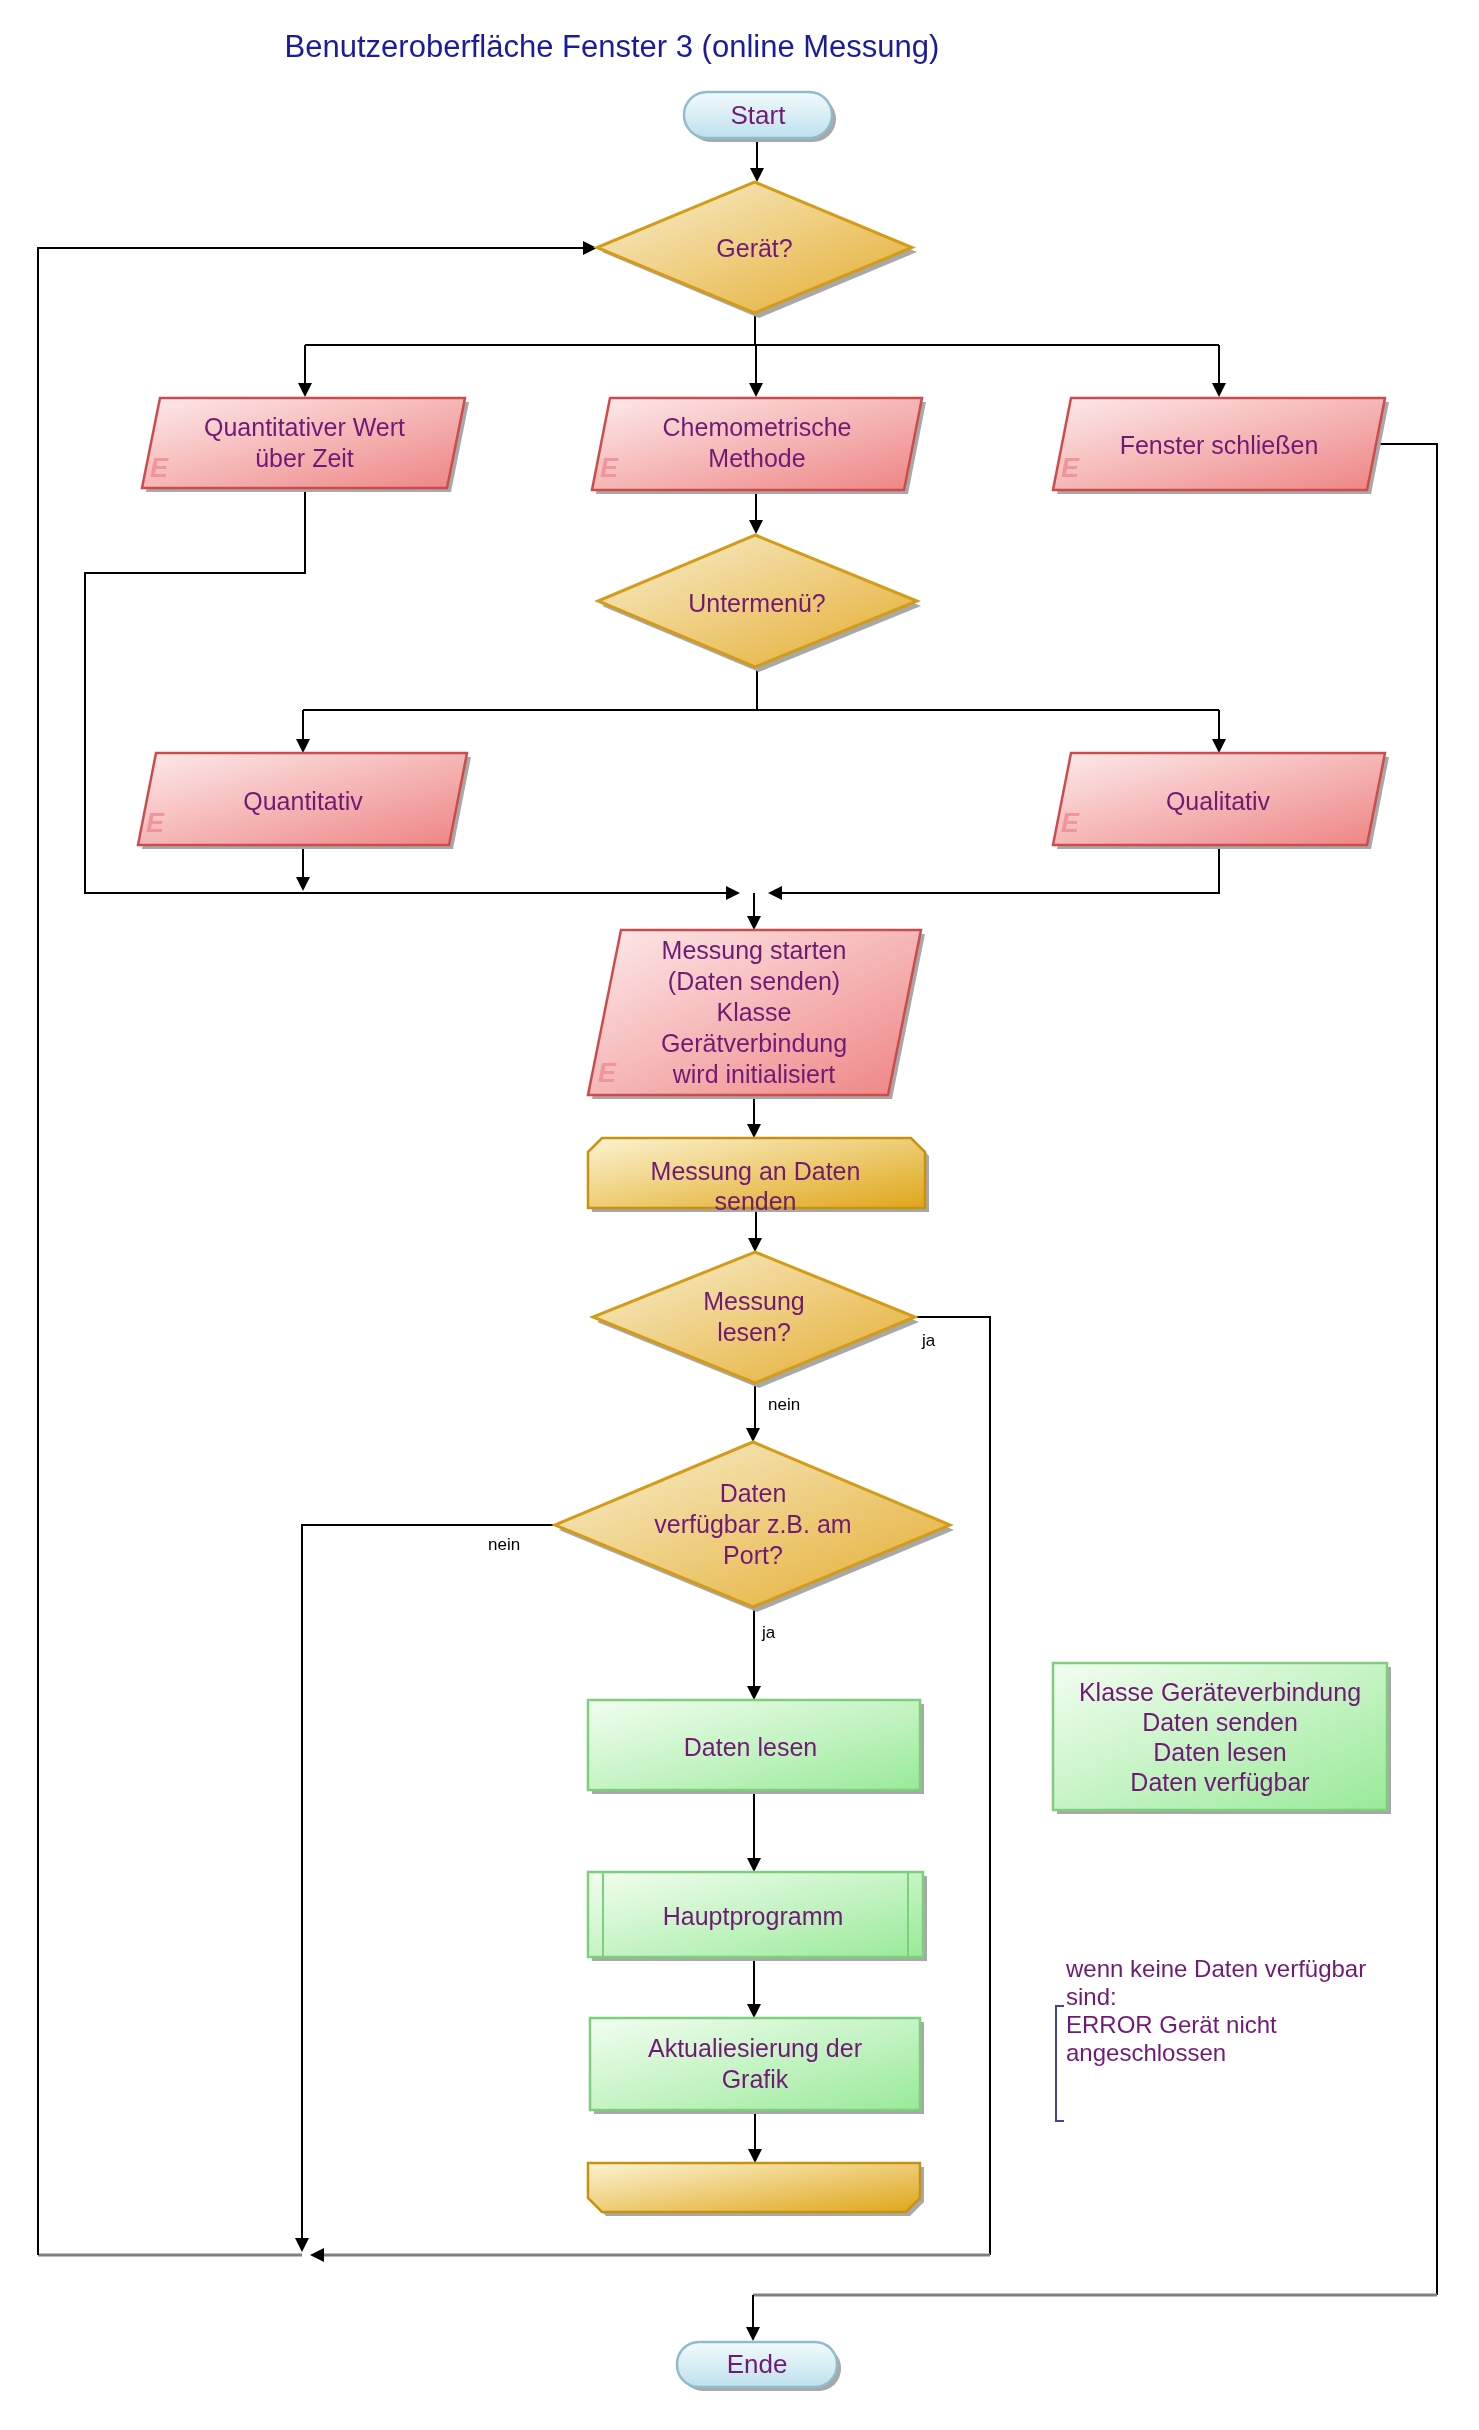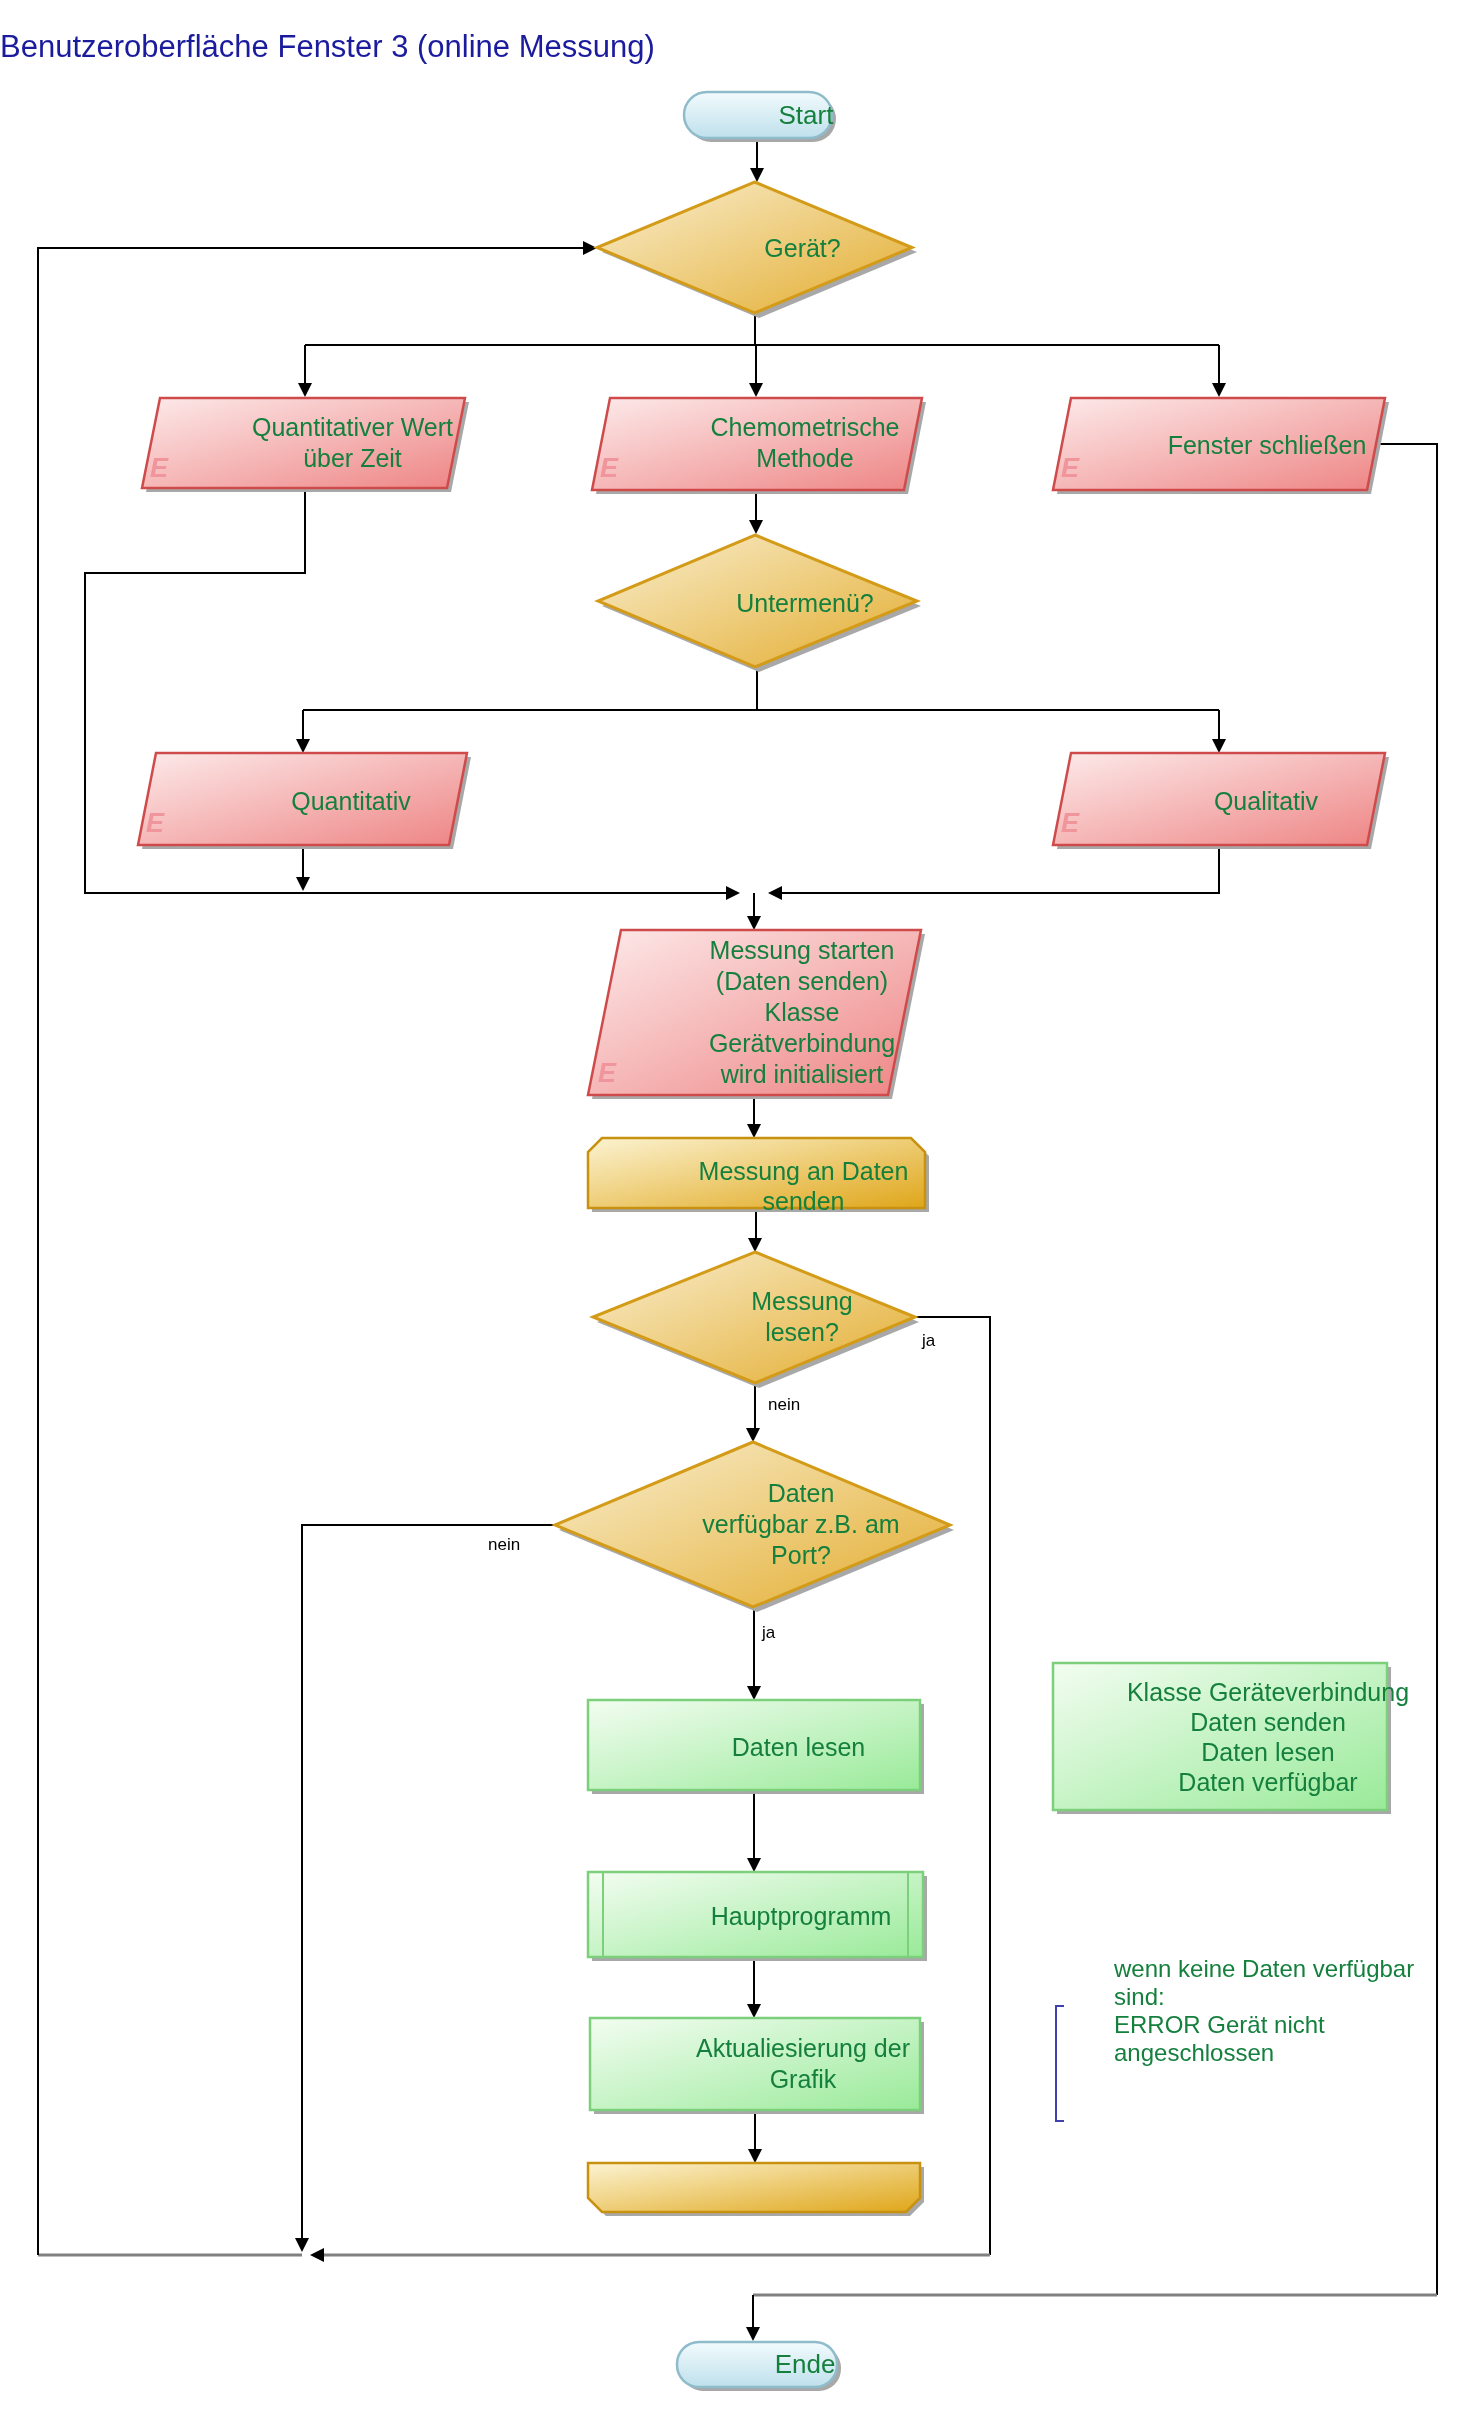--- a/index.html
+++ b/index.html
@@ -1,25 +1,25 @@
 <!DOCTYPE html>
 <html><head>
 <meta charset="utf-8">
 <style>
   html,body{margin:0;padding:0;background:#ffffff;}
   #canvas{position:relative;width:1479px;height:2430px;background:#ffffff;
           font-family:"Liberation Sans", sans-serif;overflow:hidden;}
   svg{position:absolute;left:0;top:0;}
-  .lbl{position:absolute;text-align:center;color:#15803d;
-       font-size:25px;line-height:31px;white-space:pre-line;padding-left:48px;}
+  .lbl{position:absolute;text-align:center;color:#701a75;
+       font-size:25px;line-height:31px;white-space:pre-line;}
   .edge-lbl{position:absolute;color:#000000;font-size:17px;line-height:26px;}
   .e-mark{position:absolute;color:#f0959b;font-size:27px;font-weight:bold;
           font-style:italic;line-height:27px;}
-  .title{position:absolute;left:0;top:30px;width:1208px;
-         color:#1b1b9e;font-size:31px;line-height:34px;}
+  .title{position:absolute;left:0;top:30px;width:1208px;text-align:center;
+         color:#1b1b9e;font-size:31px;line-height:34px;padding-left:8px;}
   .shadow{fill:#a8a8a8;stroke:none;}
   .shGold{fill:url(#gGold);stroke:#d39b17;stroke-width:3;}
   .shPink{fill:url(#gPink);stroke:#cf4b4b;stroke-width:2.5;}
   .shGreen{fill:url(#gGreen);stroke:#7cd07c;stroke-width:2.5;}
   .shGoldBox{fill:url(#gGoldBox);stroke:#c89210;stroke-width:2.5;}
   .shPill{fill:url(#gBlue);stroke:#8fbccb;stroke-width:2.5;}
   .edge{stroke:#000000;stroke-width:2;fill:none;}
   .edgeGray{stroke:#808080;stroke-width:3;fill:none;}
   .ah{fill:#000000;stroke:none;}
   .bars{stroke:#7cd07c;stroke-width:2;}

